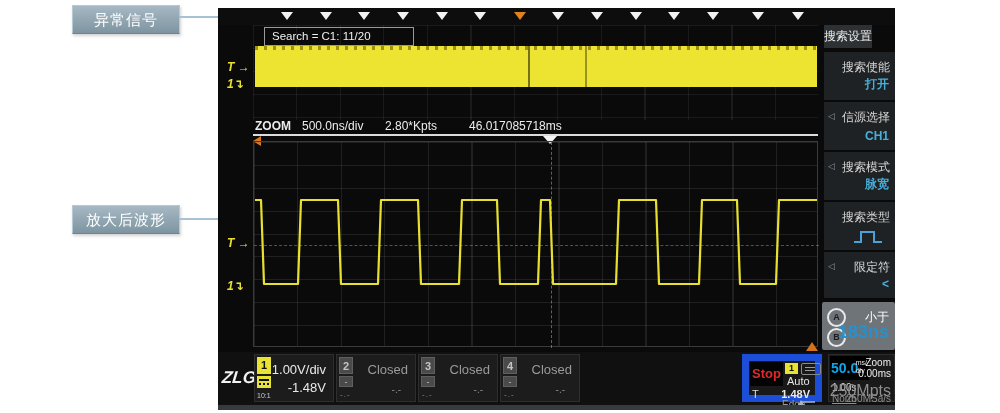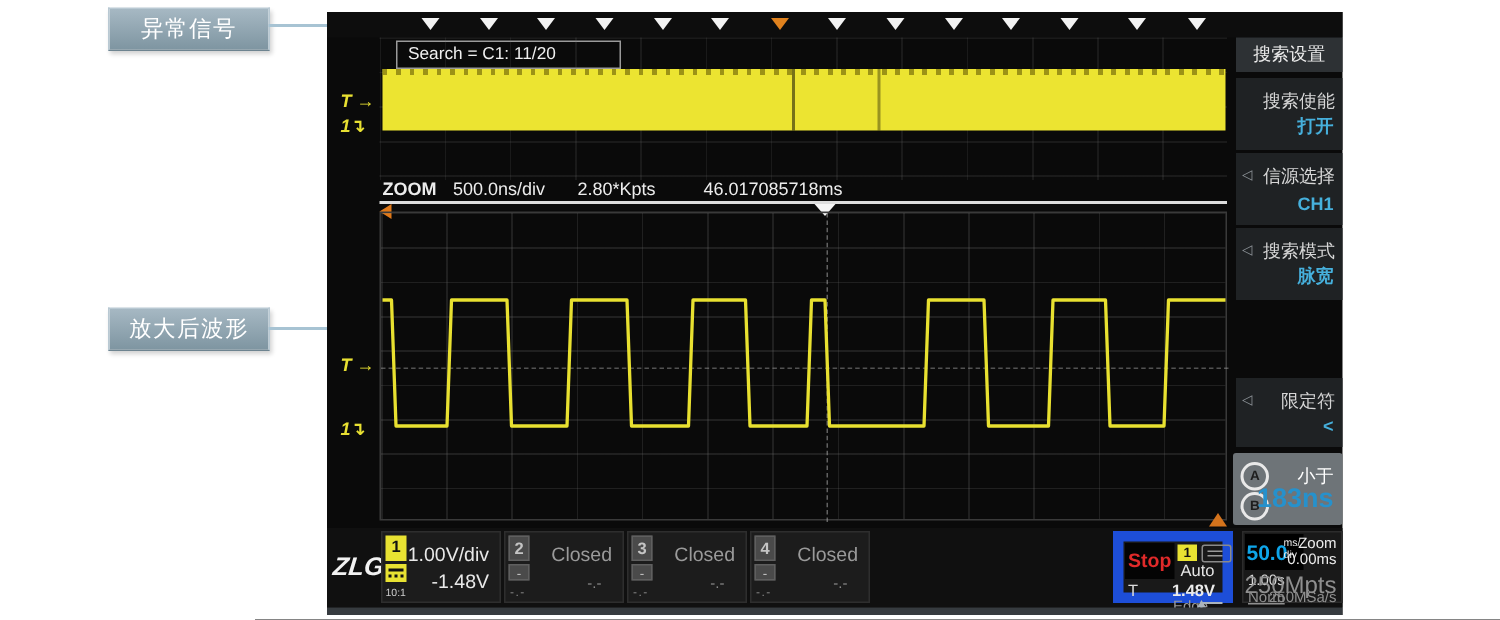--- a/index.html
+++ b/index.html
@@ -50,21 +50,21 @@
       repeating-linear-gradient(to right, rgba(110,110,110,.22) 0 1px, transparent 1px 43.5px),
       repeating-linear-gradient(to bottom, rgba(110,110,110,.22) 0 1px, transparent 1px 22.9px);}
   .center-v{position:absolute;left:297px;top:0;height:206px;width:0;border-left:1px dashed rgba(170,170,170,.55);}
   .center-h{position:absolute;left:0;top:103px;width:565px;height:0;border-top:1px dashed rgba(170,170,170,.45);}
   #wave{position:absolute;left:35px;top:133px;}
 
   .orange-up{position:absolute;left:588px;top:334px;width:0;height:0;
     border-left:6px solid transparent;border-right:6px solid transparent;border-bottom:9px solid #d4731c;}
 
   
-  .sidebar-title{position:absolute;left:606px;top:17px;width:71px;height:23px;line-height:23px;
+  .sidebar-title{position:absolute;left:606px;top:17px;width:48px;height:23px;line-height:23px;
     background:#2d3134;color:#ececec;font-size:12px;text-align:center;}
   .menu-item{position:absolute;left:606px;width:71px;height:48px;background:#1f2224;box-sizing:border-box;}
   .menu-item .lbl{position:absolute;right:5px;top:7px;color:#d6d6d6;font-size:12px;white-space:nowrap;}
   .menu-item .val{position:absolute;right:6px;bottom:7px;color:#46b0dc;font-size:12px;font-weight:bold;white-space:nowrap;}
   .menu-item .arr{position:absolute;left:4px;top:9px;color:#8d9398;font-size:9px;}
   .knob-panel{position:absolute;left:604px;top:294px;width:73px;height:48px;background:#6e7478;border-radius:2px;}
   .knob-panel .lbl{position:absolute;right:6px;top:7px;color:#fff;font-size:12px;}
   .knob-panel .val{position:absolute;right:6px;bottom:7px;color:#2691cc;font-size:18px;font-weight:bold;}
   .knob{position:absolute;left:5px;width:15px;height:15px;border:2px solid #e9e9e9;border-radius:50%;
     color:#1e1e1e;font-size:9px;font-weight:bold;text-align:center;line-height:15px;box-sizing:content-box;}
@@ -195,20 +195,26 @@
   <div class="menu-item" style="top:94px;">
     <span class="arr">◁</span>
     <span class="lbl">信源选择</span>
     <span class="val">CH1</span>
   </div>
   <div class="menu-item" style="top:144px;">
     <span class="arr">◁</span>
     <span class="lbl">搜索模式</span>
     <span class="val">脉宽</span>
   </div>
+  <div class="menu-item" style="top:194px;">
+    <span class="lbl">搜索类型</span>
+    <svg width="30" height="16" style="position:absolute;right:12px;bottom:5px;">
+      <polyline points="1,13 8,13 8,3 21,3 21,13 29,13" fill="none" stroke="#4aa2d8" stroke-width="2"></polyline>
+    </svg>
+  </div>
   <div class="menu-item" style="top:244px;height:46px;">
     <span class="arr">◁</span>
     <span class="lbl">限定符</span>
     <span class="val">&lt;</span>
   </div>
 
   <div class="knob-panel">
     <span class="knob" style="top:6px;">A</span>
     <span class="knob" style="top:26px;">B</span>
     <span class="lbl">小于</span>

